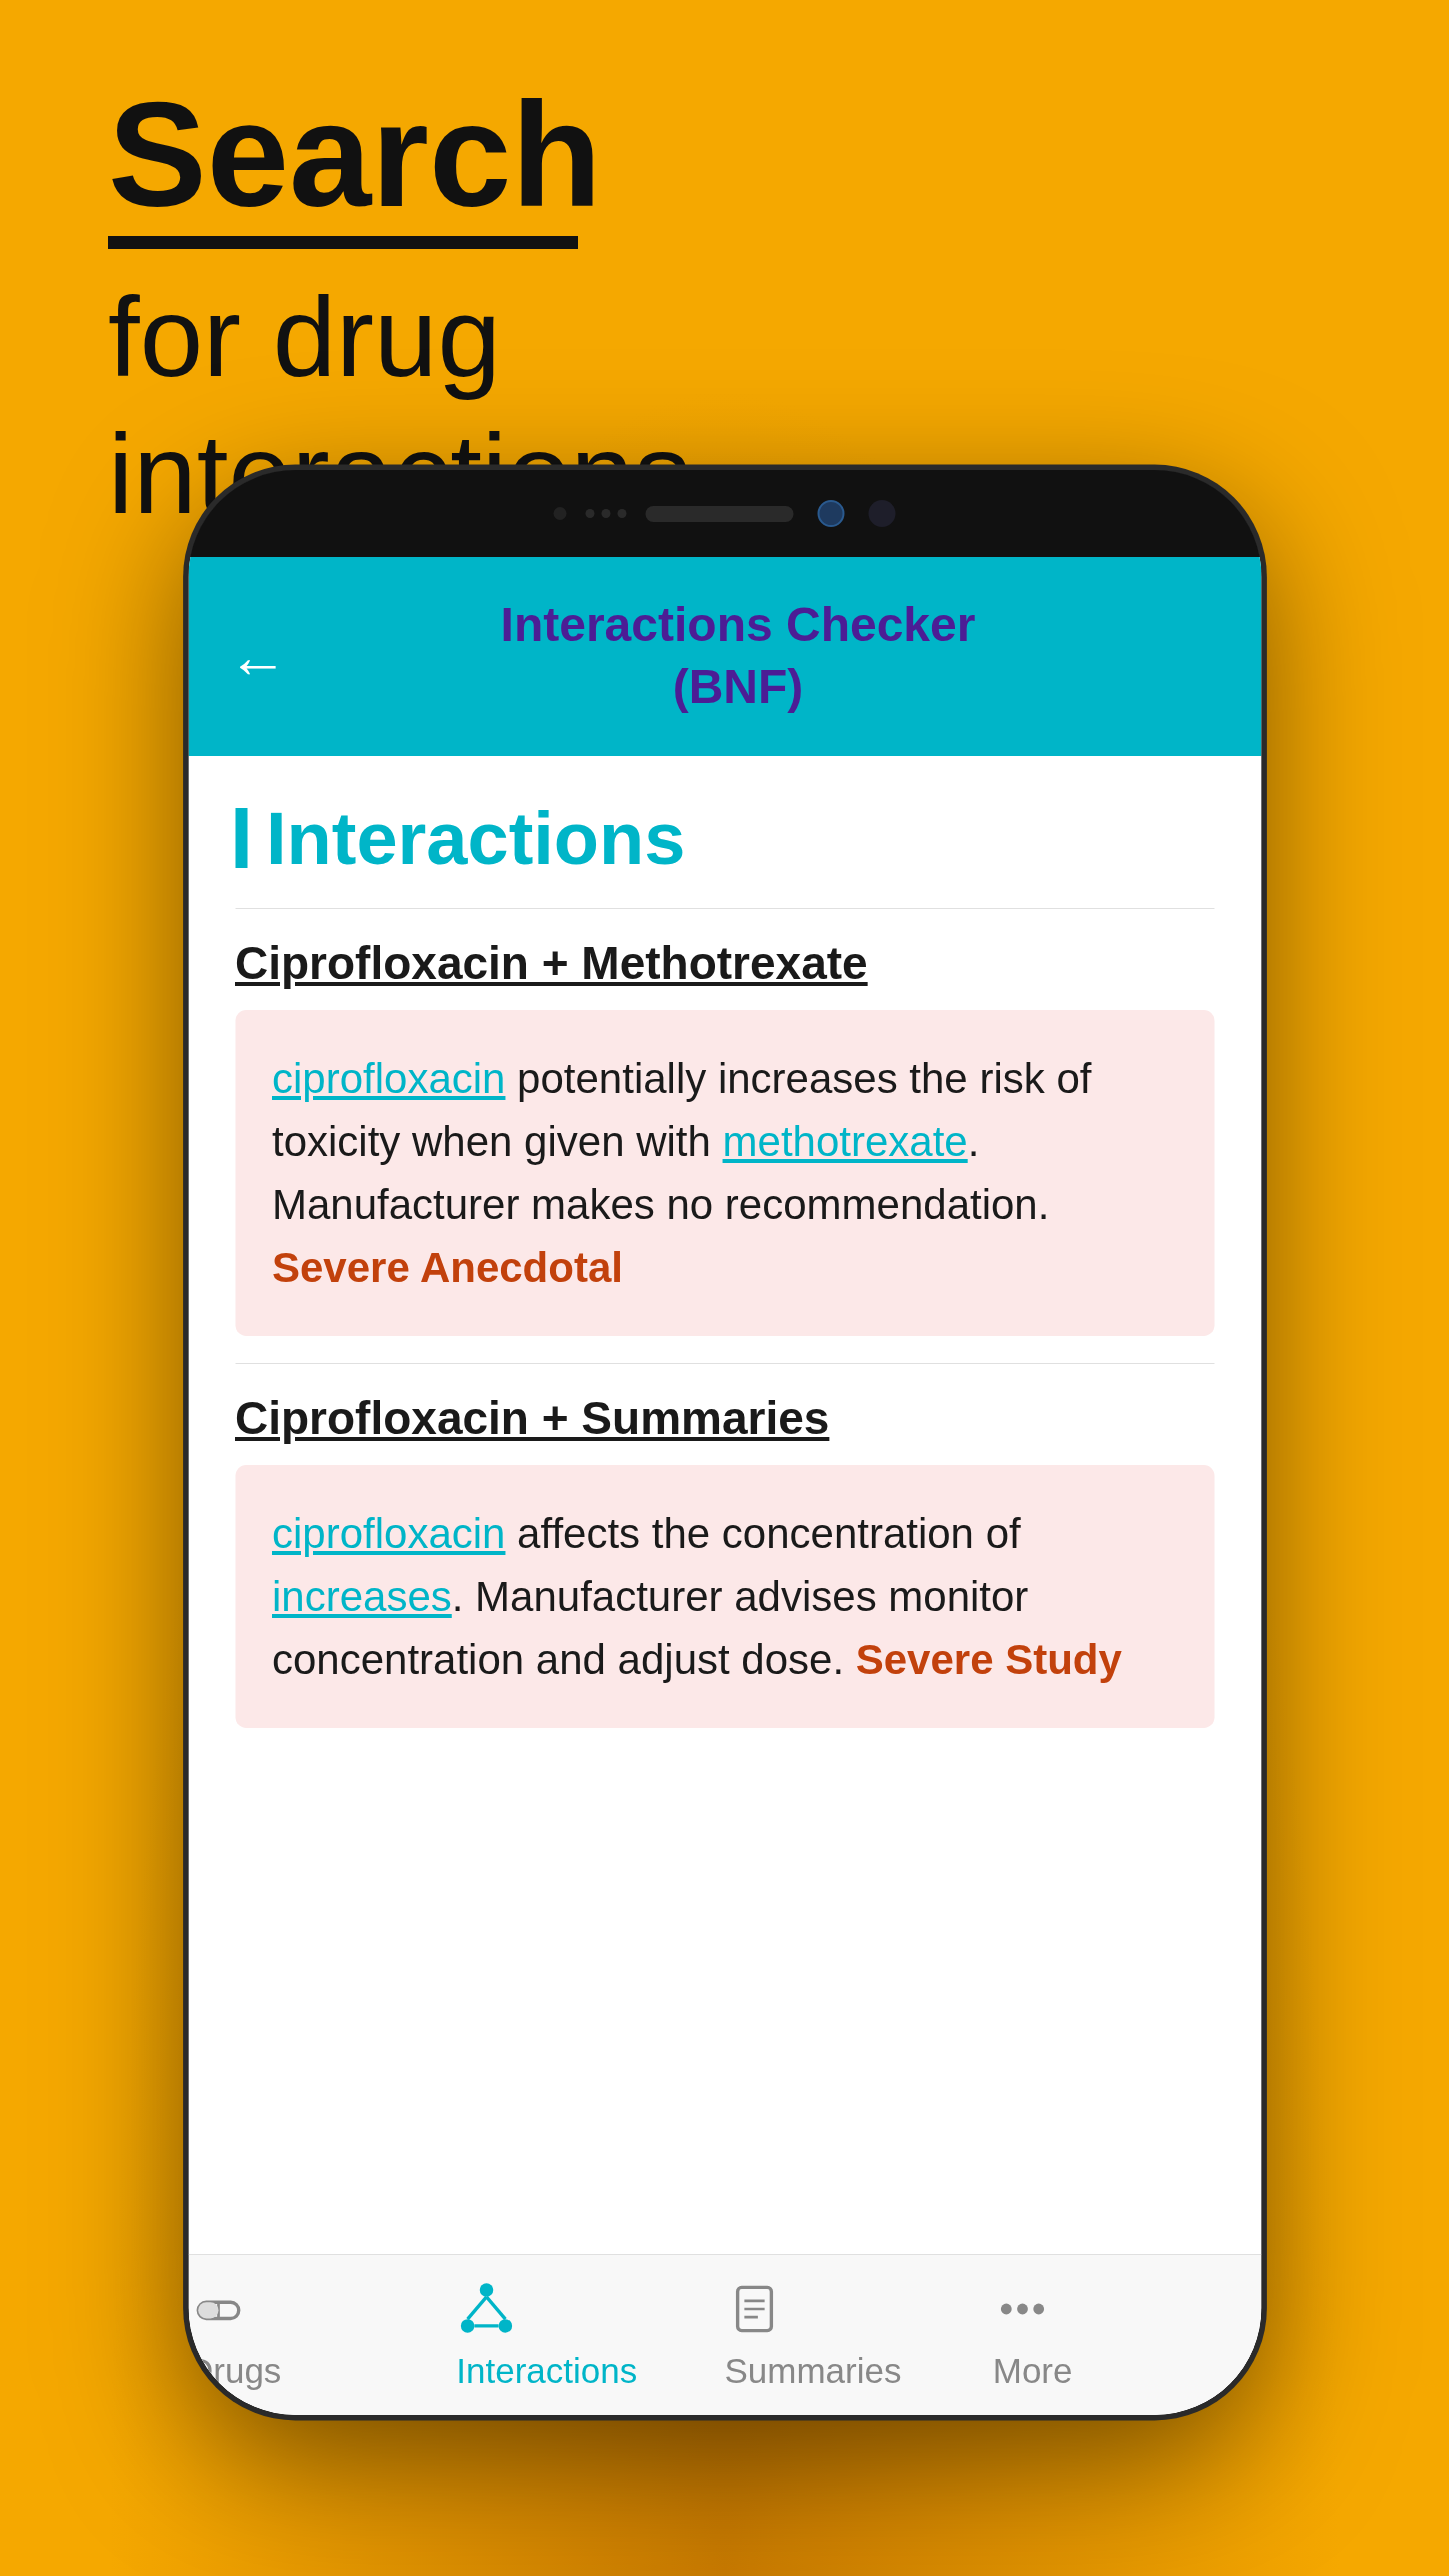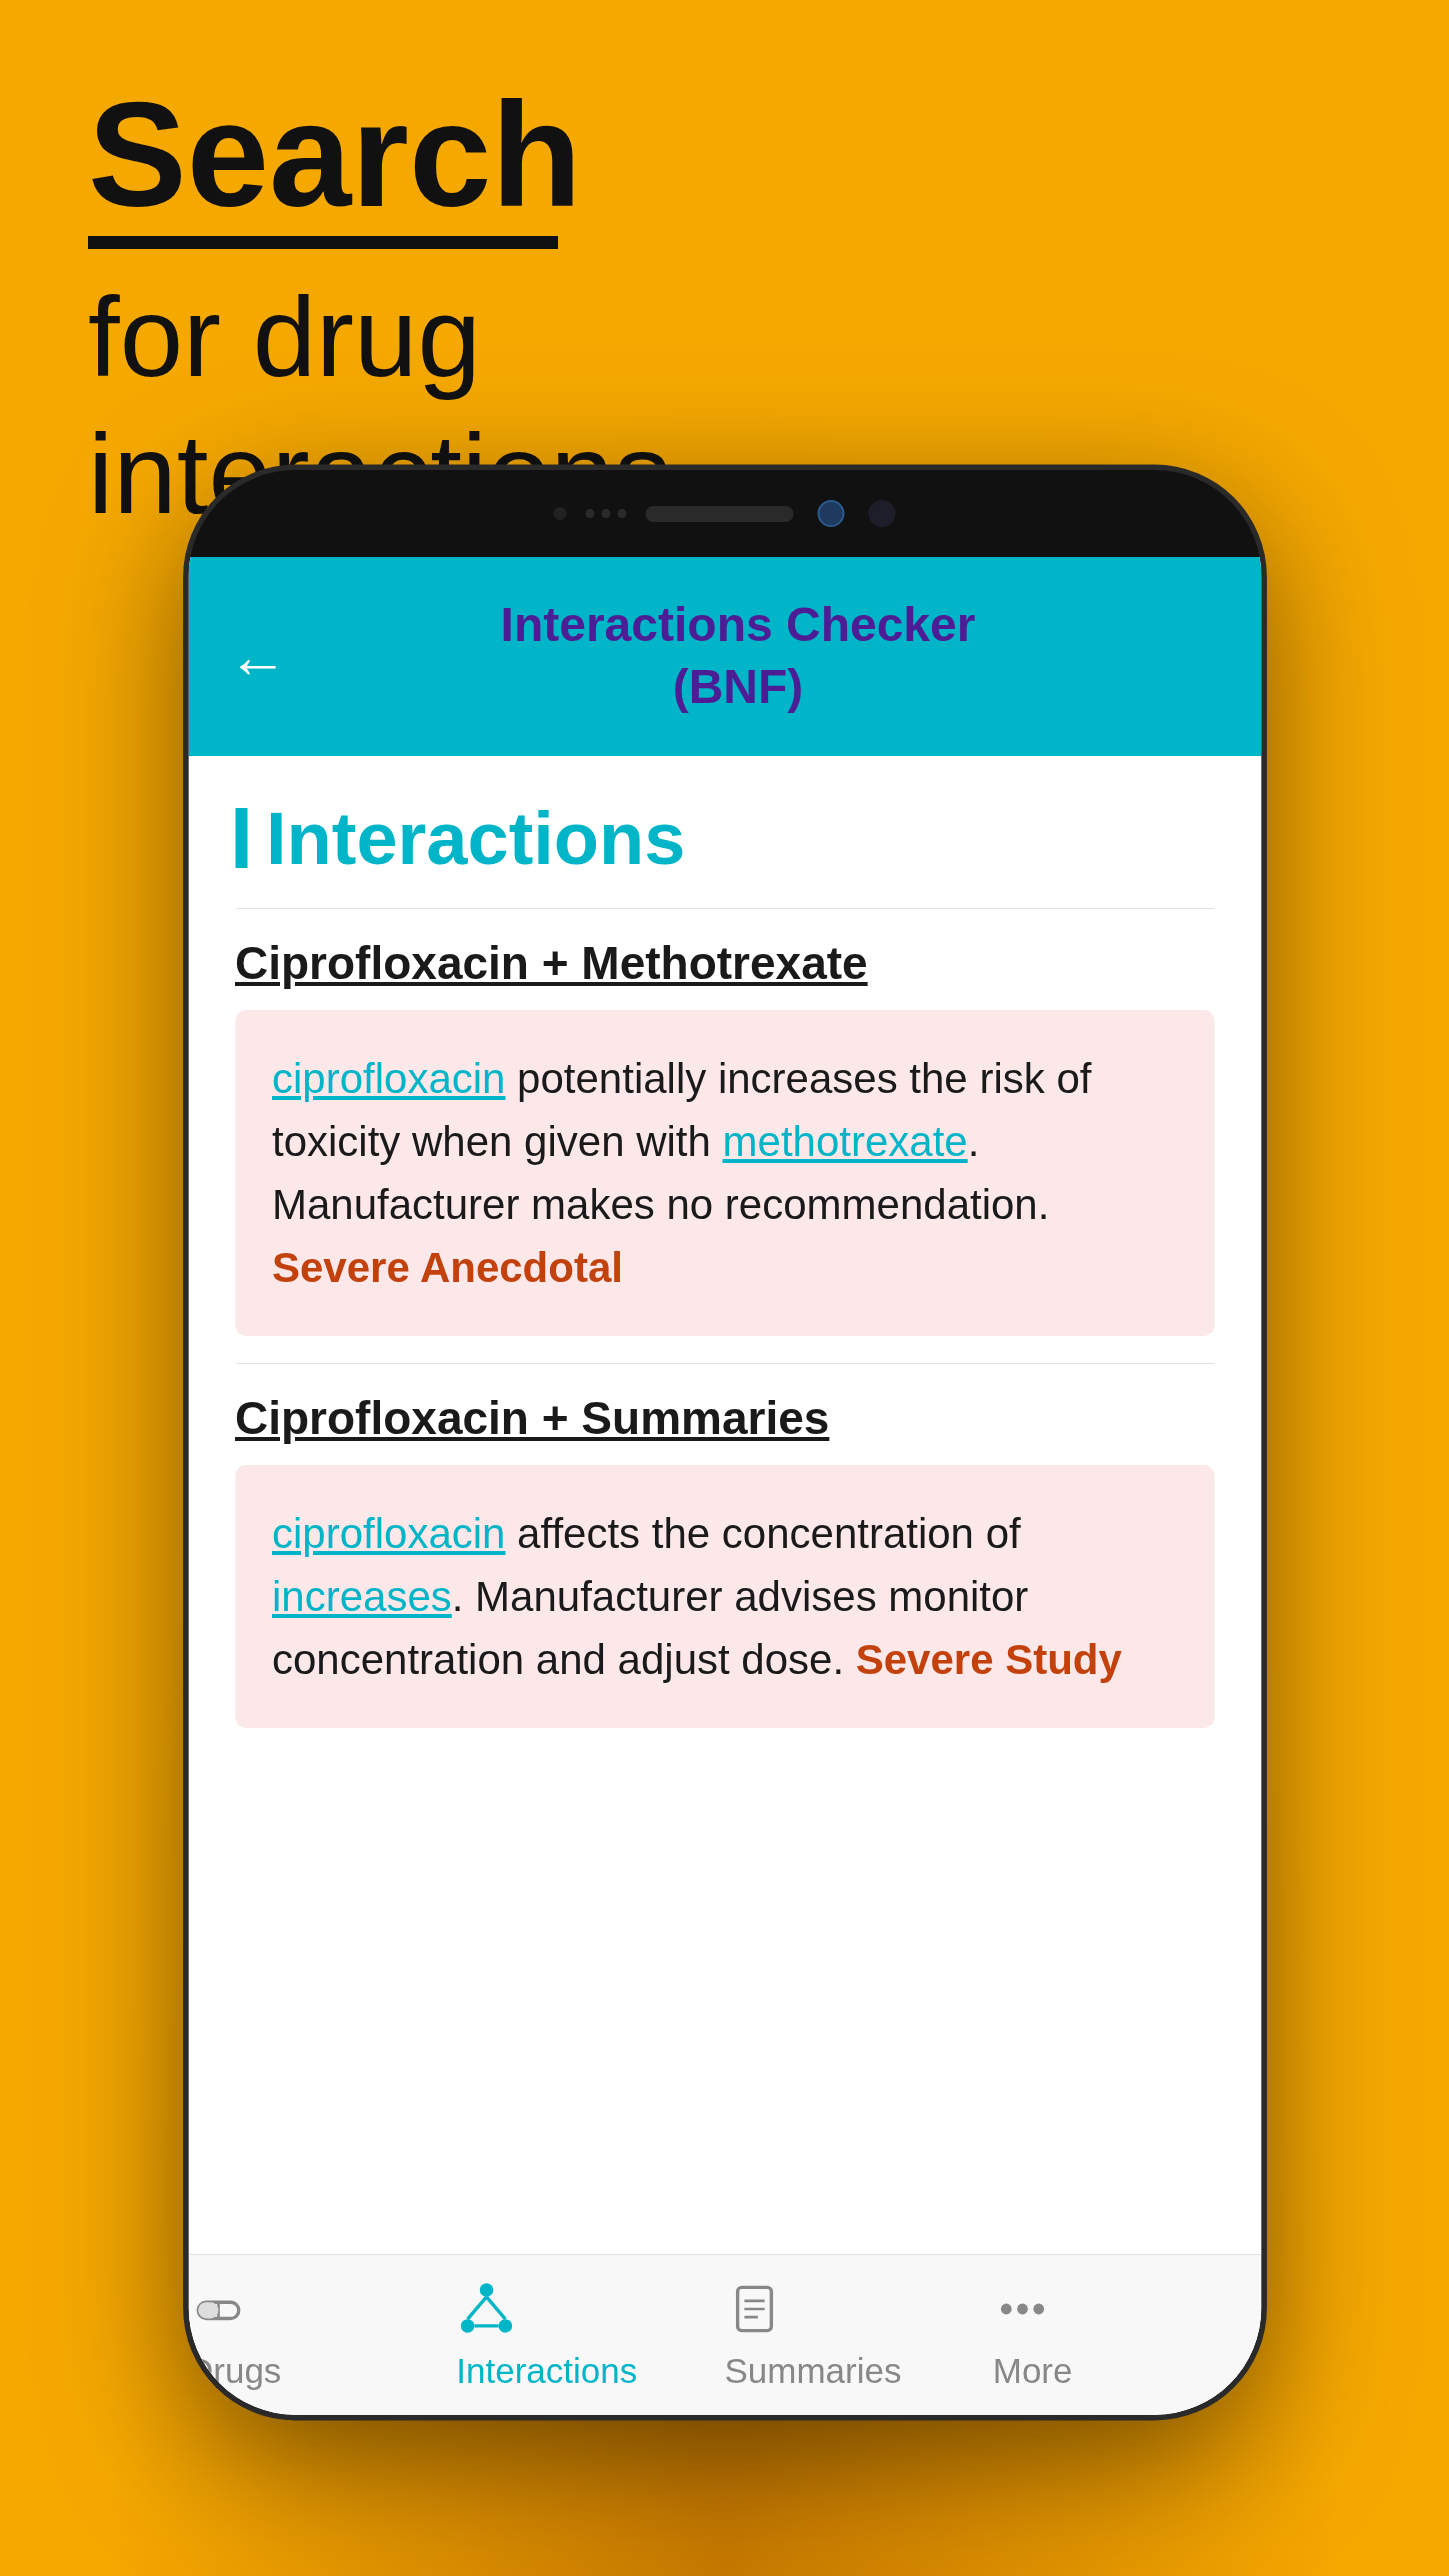--- a/index.html
+++ b/index.html
@@ -17,21 +17,21 @@
     .bg-gradient {
       position: absolute;
       top: 0; left: 0; right: 0; bottom: 0;
       background: radial-gradient(ellipse at center bottom, #C87A00 0%, #F5A800 60%);
     }
 
     
     .header-section {
       position: absolute;
       top: 81px;
-      left: 88px;
+      left: 108px;
       z-index: 10;
     }
 
     .header-search {
       font-size: 148px;
       font-weight: 900;
       color: #111111;
       line-height: 1;
       text-decoration: none;
       display: block;

